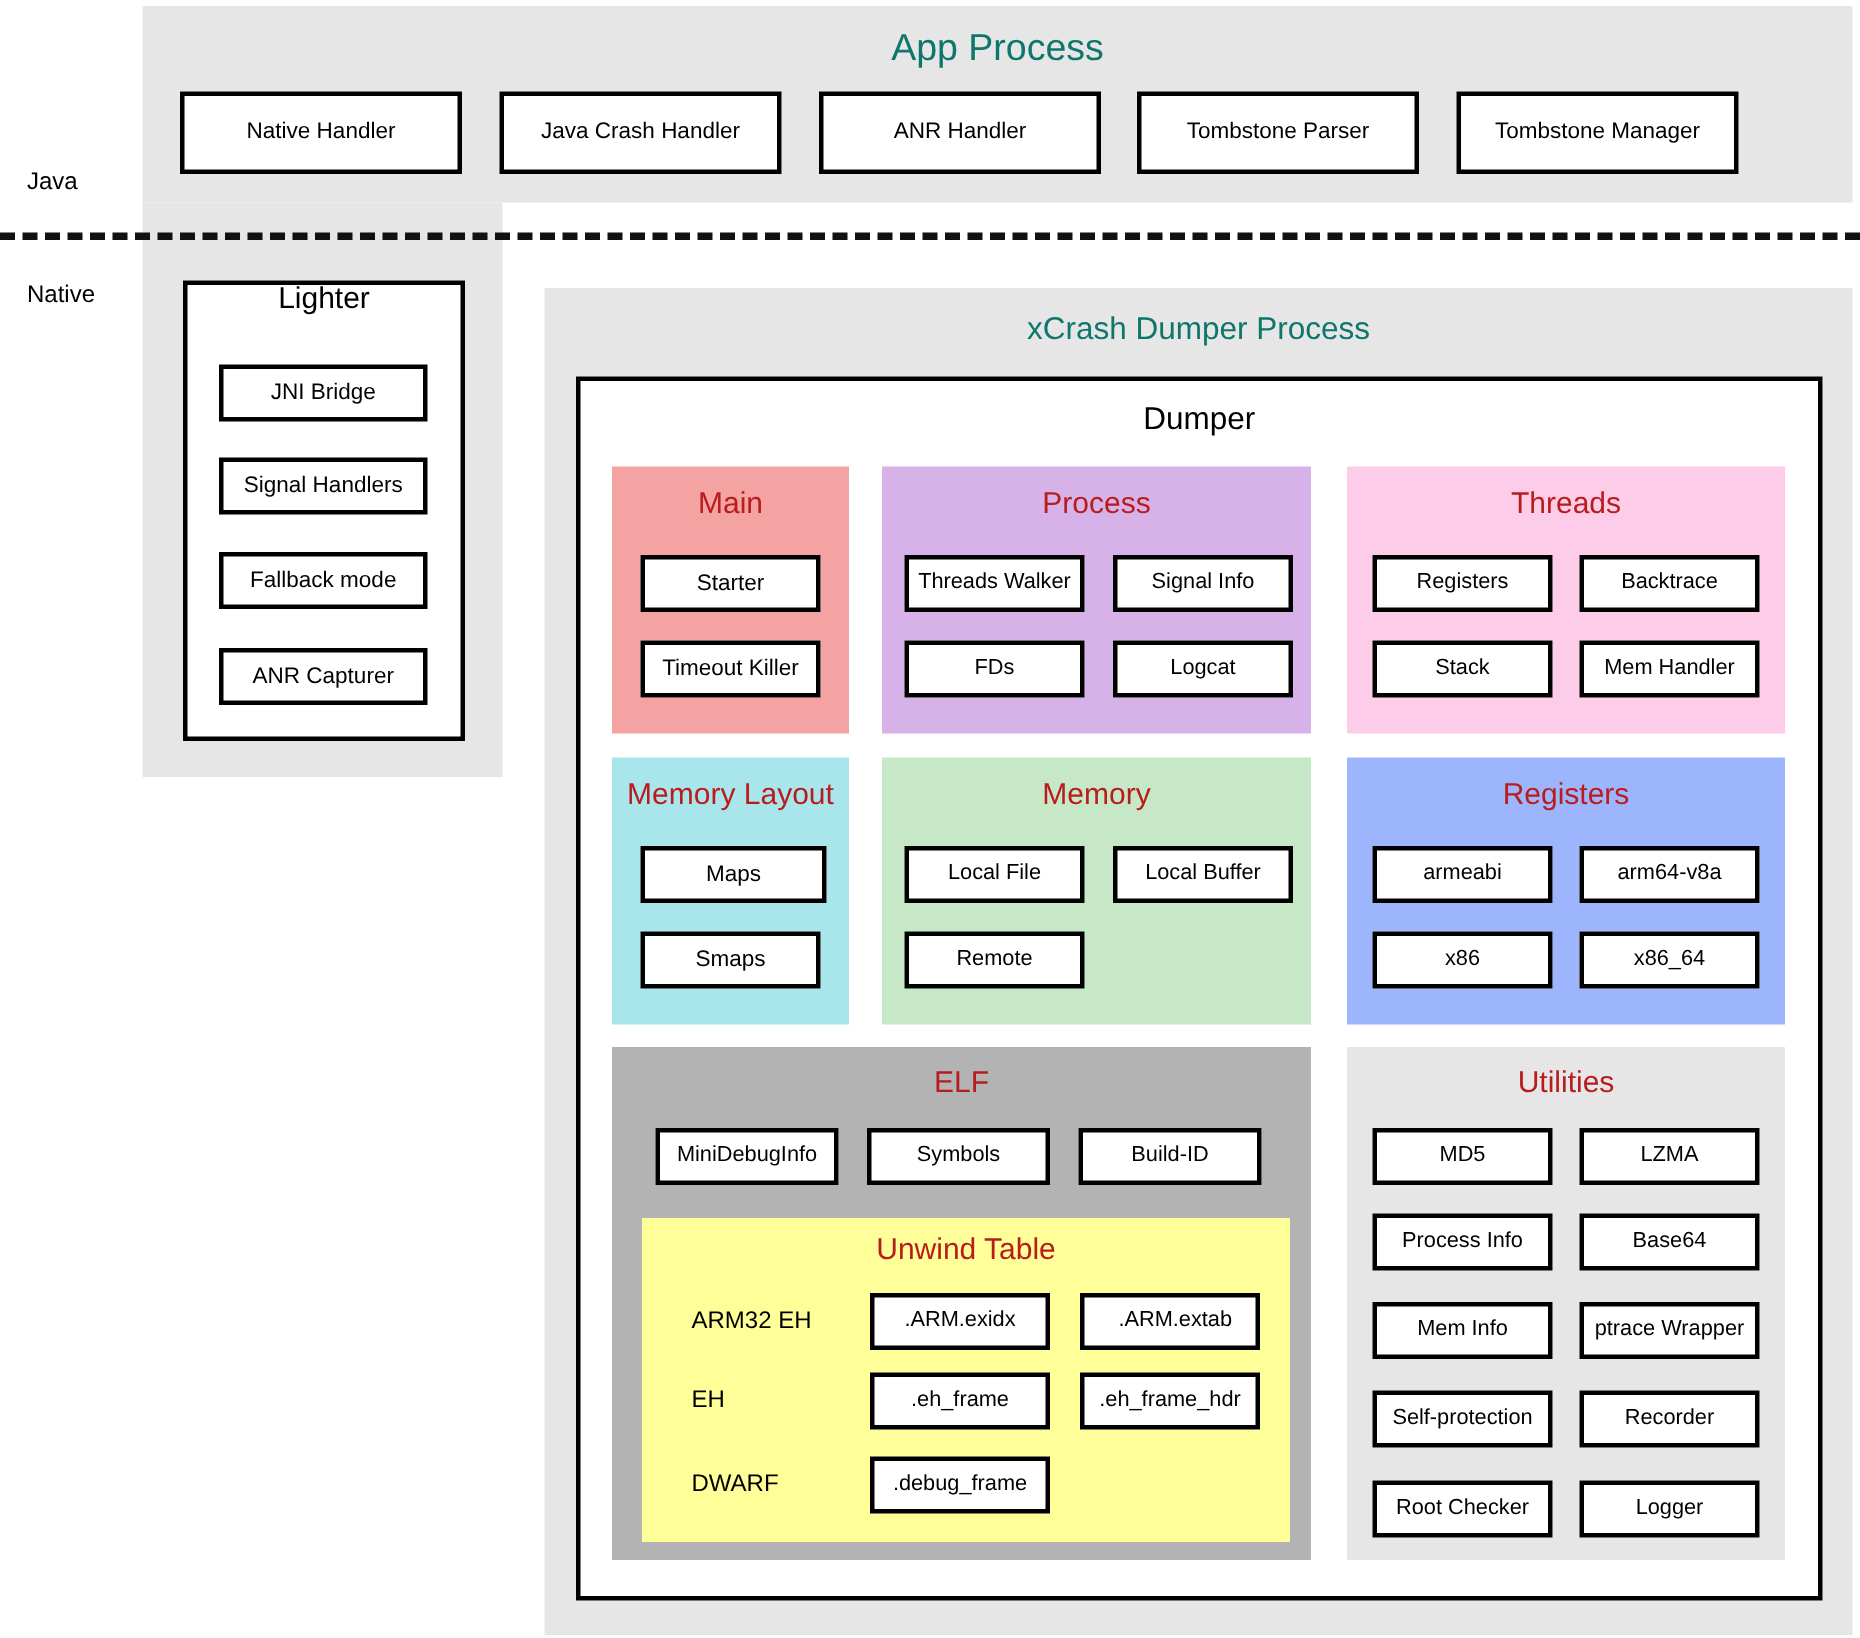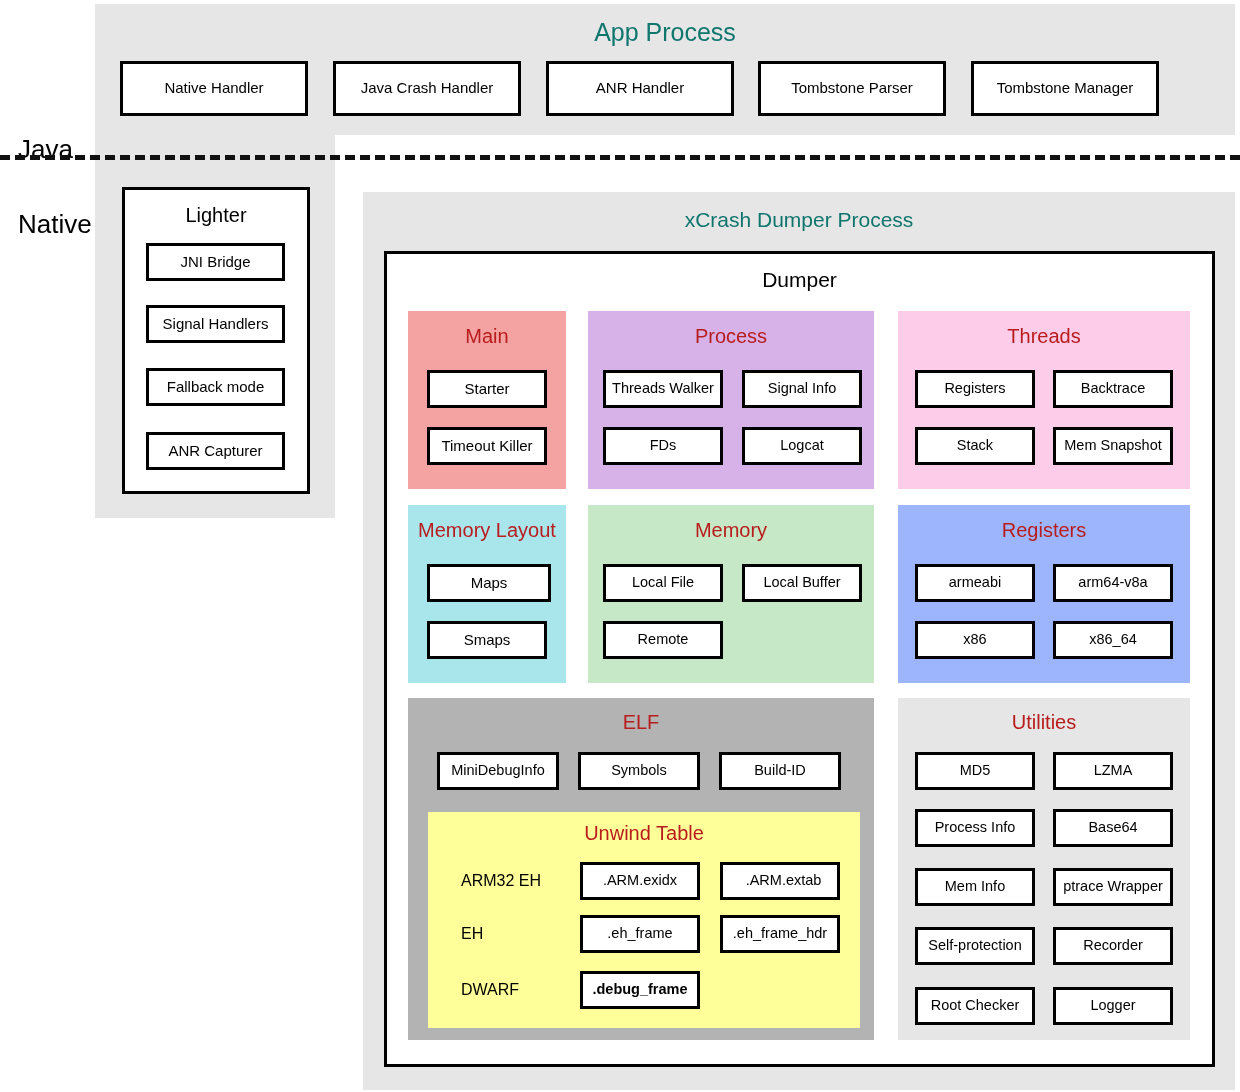--- a/index.html
+++ b/index.html
@@ -15,24 +15,23 @@
     position: relative;
     width: 1240px;
     height: 1092px;
     background: #ffffff;
     overflow: hidden;
   }
   .abs { position: absolute; box-sizing: border-box; }
 
   
   .layer-label {
-    font-size: 26px;
+    font-size: 16px;
     color: #000;
     white-space: nowrap;
-    margin-top: 21px;
   }
 
   
   .divider {
     border-top: 5px dashed #111111;
     width: 1240px;
     left: 0;
   }
 
   
@@ -108,21 +107,21 @@
   <div class="abs node" style="left:546px; top:61px; width:188px; height:55px;">ANR Handler</div>
   <div class="abs node" style="left:758px; top:61px; width:188px; height:55px;">Tombstone Parser</div>
   <div class="abs node" style="left:971px; top:61px; width:188px; height:55px;">Tombstone Manager</div>
 
   <div class="abs layer-label" style="left:18px; top:113px;">Java</div>
   <div class="abs layer-label" style="left:18px; top:188px;">Native</div>
 
   <div class="abs divider" style="top:155px;"></div>
 
   <div class="abs container-box" style="left:122px; top:187px; width:188px; height:307px;"></div>
-  <div class="abs container-title" style="left:122px; top:204px; width:188px;">Lighter</div>
+  <div class="abs container-title" style="left:122px; top:188px; width:188px;">Lighter</div>
   <div class="abs node" style="left:146px; top:243px; width:139px; height:38px;">JNI Bridge</div>
   <div class="abs node" style="left:146px; top:305px; width:139px; height:38px;">Signal Handlers</div>
   <div class="abs node" style="left:146px; top:368px; width:139px; height:38px;">Fallback mode</div>
   <div class="abs node" style="left:146px; top:432px; width:139px; height:38px;">ANR Capturer</div>
 
   <div class="abs proc-panel" style="left:363px; top:192px; width:872px; height:898px;"></div>
   <div class="abs proc-title dumper-title" style="left:363px; top:208px; width:872px;">xCrash Dumper Process</div>
 
   <div class="abs container-box" style="left:384px; top:251px; width:831px; height:816px;"></div>
   <div class="abs container-title dumper-title" style="left:384px; top:268px; width:831px;">Dumper</div>
@@ -137,21 +136,21 @@
   <div class="abs node sm" style="left:603px; top:370px; width:120px; height:38px;">Threads Walker</div>
   <div class="abs node sm" style="left:742px; top:370px; width:120px; height:38px;">Signal Info</div>
   <div class="abs node sm" style="left:603px; top:427px; width:120px; height:38px;">FDs</div>
   <div class="abs node sm" style="left:742px; top:427px; width:120px; height:38px;">Logcat</div>
 
   <div class="abs group" style="left:898px; top:311px; width:292px; height:178px; background:#fdcce8;"></div>
   <div class="abs group-title" style="left:898px; top:325px; width:292px;">Threads</div>
   <div class="abs node sm" style="left:915px; top:370px; width:120px; height:38px;">Registers</div>
   <div class="abs node sm" style="left:1053px; top:370px; width:120px; height:38px;">Backtrace</div>
   <div class="abs node sm" style="left:915px; top:427px; width:120px; height:38px;">Stack</div>
-  <div class="abs node sm" style="left:1053px; top:427px; width:120px; height:38px;">Mem Snapshot</div>
+  <div class="abs node sm" style="left:1053px; top:427px; width:120px; height:38px;">Mem Handler</div>
 
   <div class="abs group" style="left:408px; top:505px; width:158px; height:178px; background:#a8e6ec;"></div>
   <div class="abs group-title" style="left:408px; top:519px; width:158px;">Memory Layout</div>
   <div class="abs node" style="left:427px; top:564px; width:124px; height:38px;">Maps</div>
   <div class="abs node" style="left:427px; top:621px; width:120px; height:38px;">Smaps</div>
 
   <div class="abs group" style="left:588px; top:505px; width:286px; height:178px; background:#c6e8c6;"></div>
   <div class="abs group-title" style="left:588px; top:519px; width:286px;">Memory</div>
   <div class="abs node sm" style="left:603px; top:564px; width:120px; height:38px;">Local File</div>
   <div class="abs node sm" style="left:742px; top:564px; width:120px; height:38px;">Local Buffer</div>
@@ -175,21 +174,21 @@
 
   <div class="abs row-label" style="left:461px; top:862px; height:38px;">ARM32 EH</div>
   <div class="abs node sm" style="left:580px; top:862px; width:120px; height:38px;">.ARM.exidx</div>
   <div class="abs node sm" style="left:720px; top:862px; width:120px; height:38px;padding-left:10px;">.ARM.extab</div>
 
   <div class="abs row-label" style="left:461px; top:915px; height:38px;">EH</div>
   <div class="abs node sm" style="left:580px; top:915px; width:120px; height:38px;">.eh_frame</div>
   <div class="abs node sm" style="left:720px; top:915px; width:120px; height:38px;">.eh_frame_hdr</div>
 
   <div class="abs row-label" style="left:461px; top:971px; height:38px;">DWARF</div>
-  <div class="abs node sm" style="left:580px; top:971px; width:120px; height:38px;font-weight:bold;">.debug_frame</div>
+  <div class="abs node sm" style="left:580px; top:971px; width:120px; height:38px;">.debug_frame</div>
 
   <div class="abs group" style="left:898px; top:698px; width:292px; height:342px; background:#e6e6e6;"></div>
   <div class="abs group-title" style="left:898px; top:711px; width:292px;">Utilities</div>
 
   <div class="abs node sm" style="left:915px; top:752px; width:120px; height:38px;">MD5</div>
   <div class="abs node sm" style="left:1053px; top:752px; width:120px; height:38px;">LZMA</div>
   <div class="abs node sm" style="left:915px; top:809px; width:120px; height:38px;">Process Info</div>
   <div class="abs node sm" style="left:1053px; top:809px; width:120px; height:38px;">Base64</div>
   <div class="abs node sm" style="left:915px; top:868px; width:120px; height:38px;">Mem Info</div>
   <div class="abs node sm" style="left:1053px; top:868px; width:120px; height:38px;">ptrace Wrapper</div>

